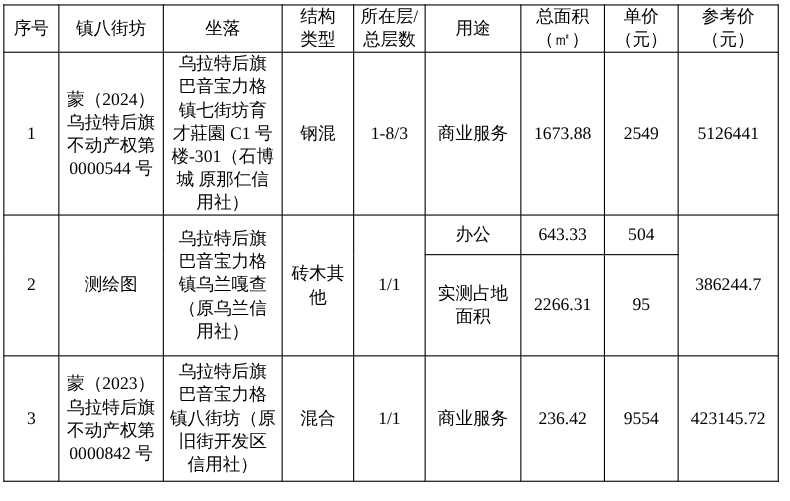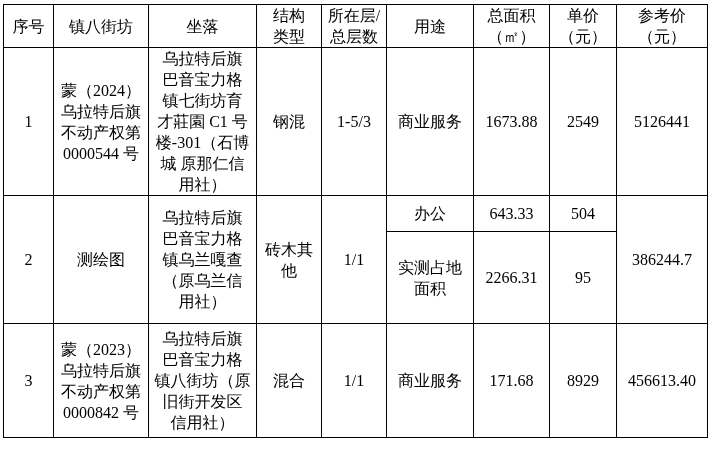--- a/index.html
+++ b/index.html
@@ -83,21 +83,21 @@
 不动产权第
 0000544 号</td>
       <td>乌拉特后旗
 巴音宝力格
 镇七街坊育
 才莊園 C1 号
 楼-301（石博
 城 原那仁信
 用社）</td>
       <td>钢混</td>
-      <td>1-5/3</td>
+      <td>1-8/3</td>
       <td>商业服务</td>
       <td>1673.88</td>
       <td>2549</td>
       <td>5126441</td>
     </tr>
 
     <tr class="h-r2a">
       <td rowspan="2">2</td>
       <td rowspan="2">测绘图</td>
       <td rowspan="2">乌拉特后旗
@@ -128,19 +128,19 @@
 不动产权第
 0000842 号</td>
       <td>乌拉特后旗
 巴音宝力格
 镇八街坊（原
 旧街开发区
 信用社）</td>
       <td>混合</td>
       <td>1/1</td>
       <td>商业服务</td>
-      <td>171.68</td>
-      <td>8929</td>
-      <td>456613.40</td>
+      <td>236.42</td>
+      <td>9554</td>
+      <td>423145.72</td>
     </tr>
   </tbody>
     </table>
 </div>
 
 </body></html>

